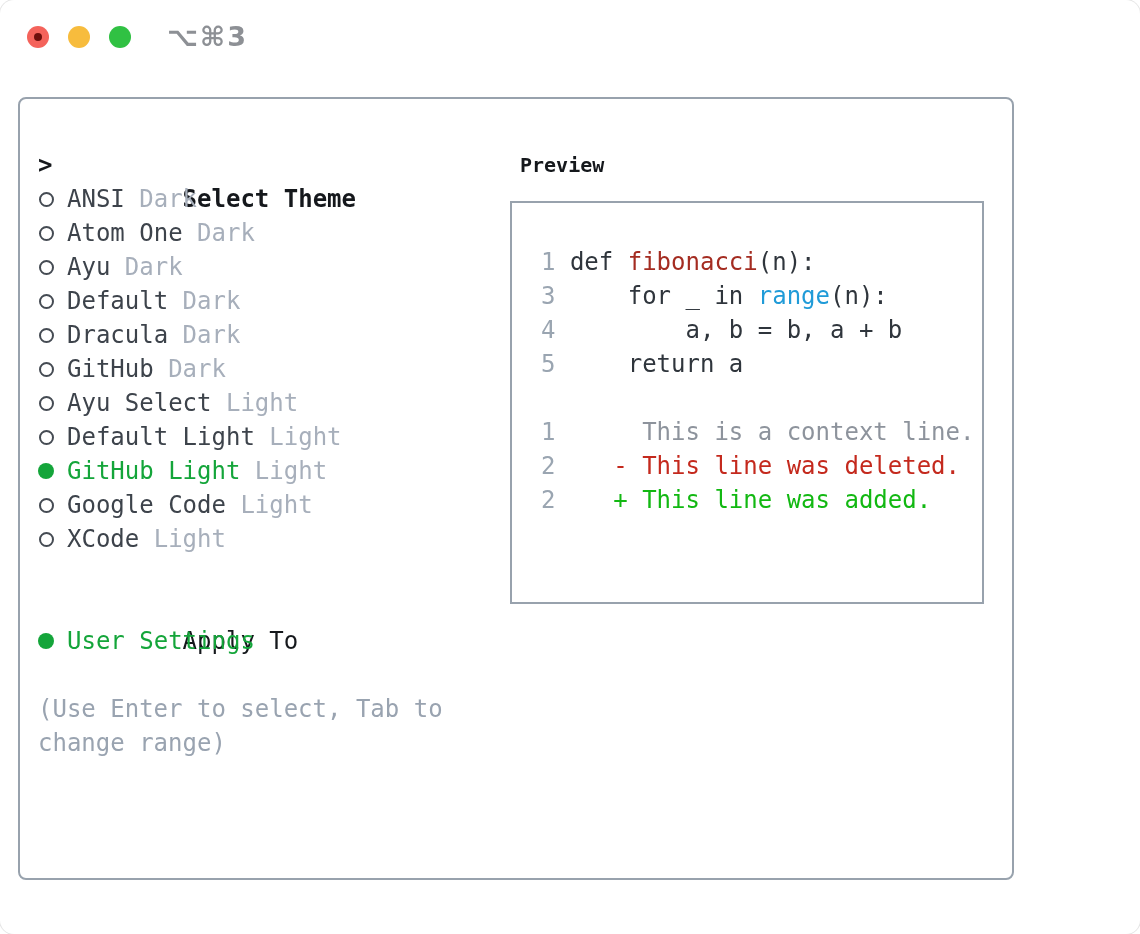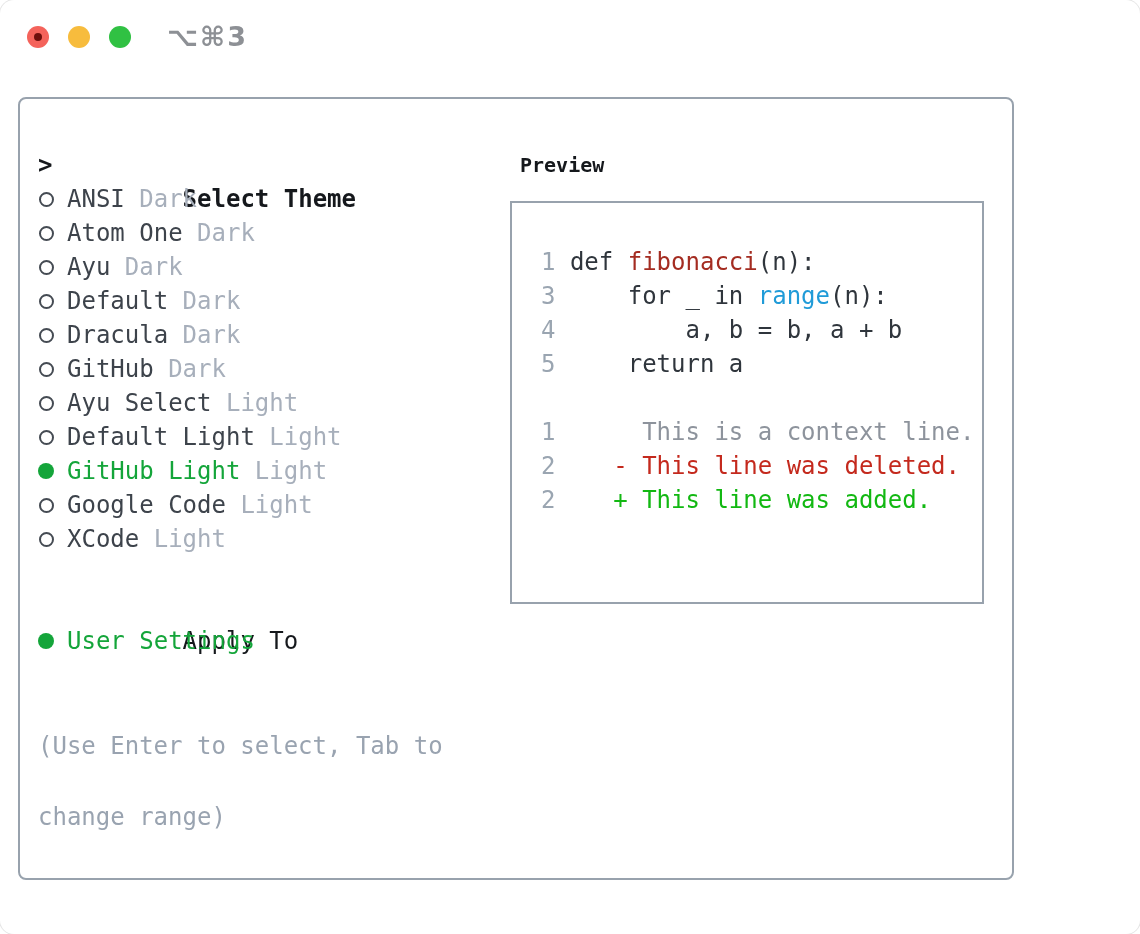--- a/index.html
+++ b/index.html
@@ -36,21 +36,21 @@
         color:var(--item); white-space:pre;}
   .trow.blank{padding-left:0;}
   .trow.hdr{color:var(--ink); font-weight:700;}
   .prefix{position:absolute; left:0; top:0; color:var(--ink);}
   .bullet{position:absolute; left:1px; top:10px; width:15px; height:15px;
           border:2.5px solid #454b53; border-radius:50%;}
   .bullet.filled{left:0; top:9px; width:16px; height:16px; border:0; background:var(--green);}
   .tname{color:inherit;}
   .trow.sel .tname{color:var(--green);}
   .variant{color:var(--muted); white-space:pre;margin-top:48px;}
-  .helprow{position:relative; height:34px; line-height:34px; color:var(--help); white-space:pre;margin-top:37px;}
+  .helprow{position:relative; height:34px; line-height:34px; color:var(--help); white-space:pre;}
 
   
   .preview-col{position:absolute; left:480px; top:49px;}
   .pv-hdr{height:34px; line-height:34px; font-size:20px; font-weight:700; color:var(--ink); padding-left:20px;}
   .pv-box{position:absolute; left:10px; top:53px; width:474px; height:403px;
           border:2px solid var(--border); background:#fff;}
   .pv-lines{position:absolute; left:29px; top:42px; font-size:24px; line-height:34px;}
   .pline{white-space:pre; min-height:34px; line-height:34px;}
   .lnum{display:inline-block; width:2ch; color:var(--linenum);}
   .sg-code{color:var(--code);}

